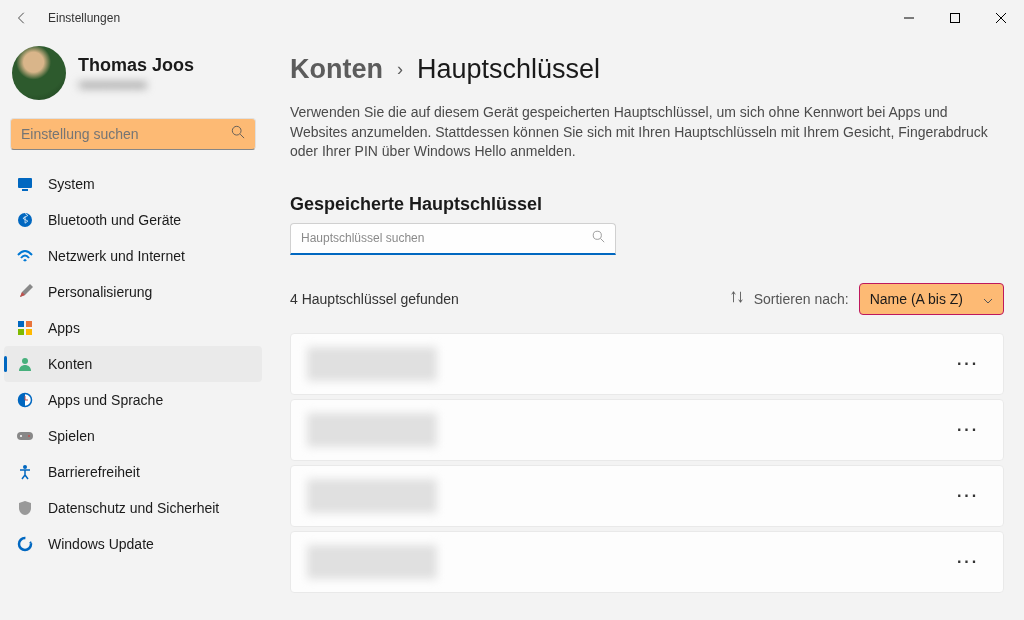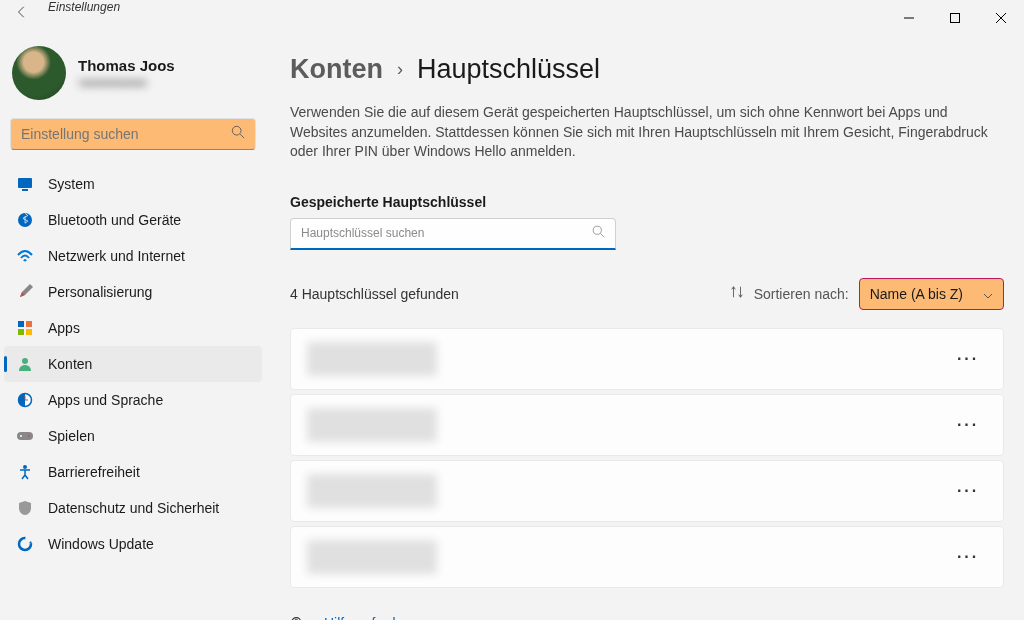--- a/index.html
+++ b/index.html
@@ -1,49 +1,49 @@
 <!DOCTYPE html>
 <html><head>
   <meta charset="utf-8">
   <style>
     * { margin: 0; padding: 0; box-sizing: border-box; font-family: "Segoe UI", sans-serif; }
     body { background: #f3f3f3; width: 1024px; height: 620px; overflow: hidden; color: #1a1a1a; }
     
-    .titlebar { height: 36px; display: flex; align-items: flex-start; padding-left: 10px; font-style: italic; }
+    .titlebar { height: 36px; display: flex; align-items: center; padding-left: 10px; }
     .titlebar-back { width: 24px; height: 24px; display: flex; align-items: center; justify-content: center; cursor: pointer; }
     .titlebar-title { font-size: 12px; margin-left: 14px; color: #333; }
     .win-controls { margin-left: auto; display: flex; }
     .win-btn { width: 46px; height: 36px; display: flex; align-items: center; justify-content: center; cursor: pointer; }
     
     .container { display: flex; height: calc(100% - 36px); }
     
     .sidebar { width: 272px; padding: 0 10px 0 4px; }
     .user-block { display: flex; align-items: center; padding: 10px 8px 18px 8px; gap: 12px; }
     .avatar { width: 54px; height: 54px; border-radius: 50%; background: radial-gradient(circle at 40% 30%, #d9b58a 0 20%, #2d5a2d 35% 65%, #1d3d1d 100%); flex-shrink: 0; }
-    .user-name { font-size: 15px; font-weight: 600; }
+    .user-name { font-size: 18px; font-weight: 600; }
     .user-email { font-size: 12px; color: #888; filter: blur(4px); margin-top: 2px; }
     
     .search-box { display: flex; align-items: center; background: #fdba74; border: 1px solid #e0e0e0; border-bottom: 1px solid #868686; border-radius: 4px; height: 32px; padding: 0 10px; margin: 0 6px 16px 6px; }
     .search-box input { flex: 1; border: none; outline: none; background: transparent; font-size: 14px; color: #5e5e5e; }
     
     .nav-list { list-style: none; }
     .nav-item { display: flex; align-items: center; height: 36px; padding: 0 10px 0 12px; border-radius: 4px; cursor: pointer; font-size: 14px; gap: 14px; position: relative; }
     .nav-item.active { background: #eaeaea; }
     .nav-item.active::before { content: ""; position: absolute; left: 0; top: 10px; bottom: 10px; width: 3px; background: #0067c0; border-radius: 2px; }
     .nav-icon { width: 18px; height: 18px; display: flex; align-items: center; justify-content: center; flex-shrink: 0; }
     
     .main { flex: 1; padding: 18px 20px 10px 18px; overflow-y: auto; }
     .breadcrumb { font-size: 27px; display: flex; align-items: center; gap: 14px; }
     .breadcrumb-parent { color: #5c5c5c; font-weight: 600; }
     .breadcrumb-sep { color: #5c5c5c; font-size: 18px; }
     .breadcrumb-current { font-weight: 400; }
     
     .description { font-size: 14px; color: #4a4a4a; margin-top: 18px; line-height: 1.4; max-width: 720px; }
     
-    .section-label { font-size: 14px; font-weight: 600; margin-top: 32px; }
+    .section-label { font-size: 18px; font-weight: 600; margin-top: 32px; }
     .pk-search { display: flex; align-items: center; width: 326px; height: 32px; background: #fefefe; border: 1px solid #d0d0d0; border-bottom: 2px solid #0067c0; border-radius: 4px 4px 0 0; padding: 0 10px; margin-top: 8px; }
     .pk-search input { flex: 1; border: none; outline: none; background: transparent; font-size: 12px; }
     .pk-search input::placeholder { color: #8a8a8a; }
     
     .result-bar { display: flex; align-items: center; margin-top: 28px; font-size: 14px; }
     .result-count { color: #333; }
     .sort-block { margin-left: auto; display: flex; align-items: center; gap: 10px; text-align: right; }
     .sort-label { color: #555; }
     .sort-select { display: flex; align-items: center; gap: 20px; background: #fdba74; border: 1px solid #be185d; border-radius: 4px; height: 32px; padding: 0 10px; cursor: pointer; font-size: 14px; }
     

